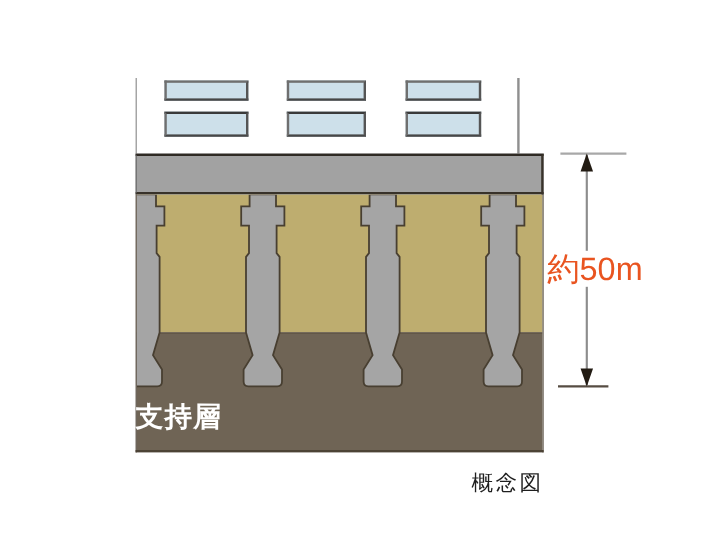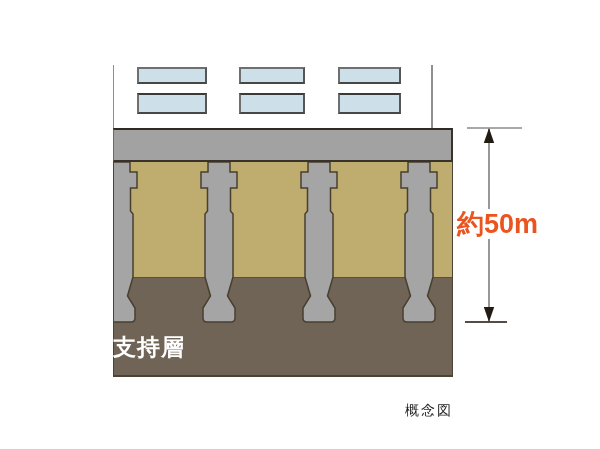--- a/index.html
+++ b/index.html
@@ -98,33 +98,33 @@
     font-weight: 700;
     letter-spacing: 1px;
     color: var(--support-label-color, #ffffff);
   }
   .depth-label {
     position: absolute;
     left: 456px; top: 209px;
     width: 82px; height: 30px;
     line-height: 30px;
     background: #ffffff;
-    text-align: right;
+    text-align: left;
     font-size: 27px;
-    font-weight: 700;
+    font-weight: 400;
     white-space: nowrap;
     color: var(--depth-text, #e95420);
   }
   .caption {
     position: absolute;
-    left: 303px; top: 402px;
+    left: 303px; top: 390px;
     width: 150px;
     text-align: right;
     font-family: "Liberation Serif", "DejaVu Serif", serif;
-    font-size: 14px;
+    font-size: 18px;
     letter-spacing: 2px;
     color: var(--caption-color, #1f1f1f);
   }
 
   
   .dim-svg {
     position: absolute;
     left: 455px; top: 118px;
     width: 90px; height: 215px;
   }

